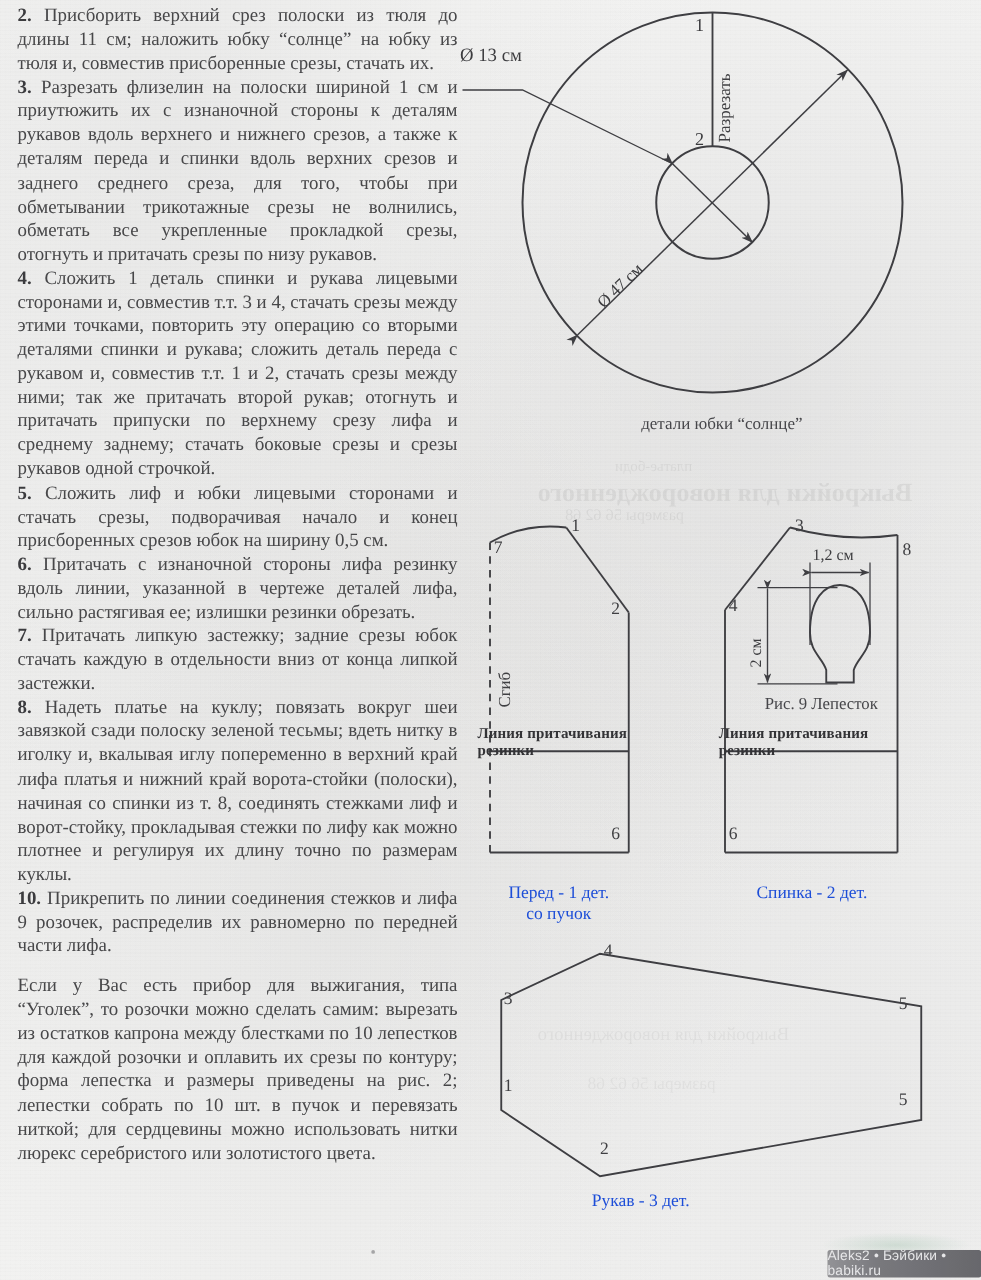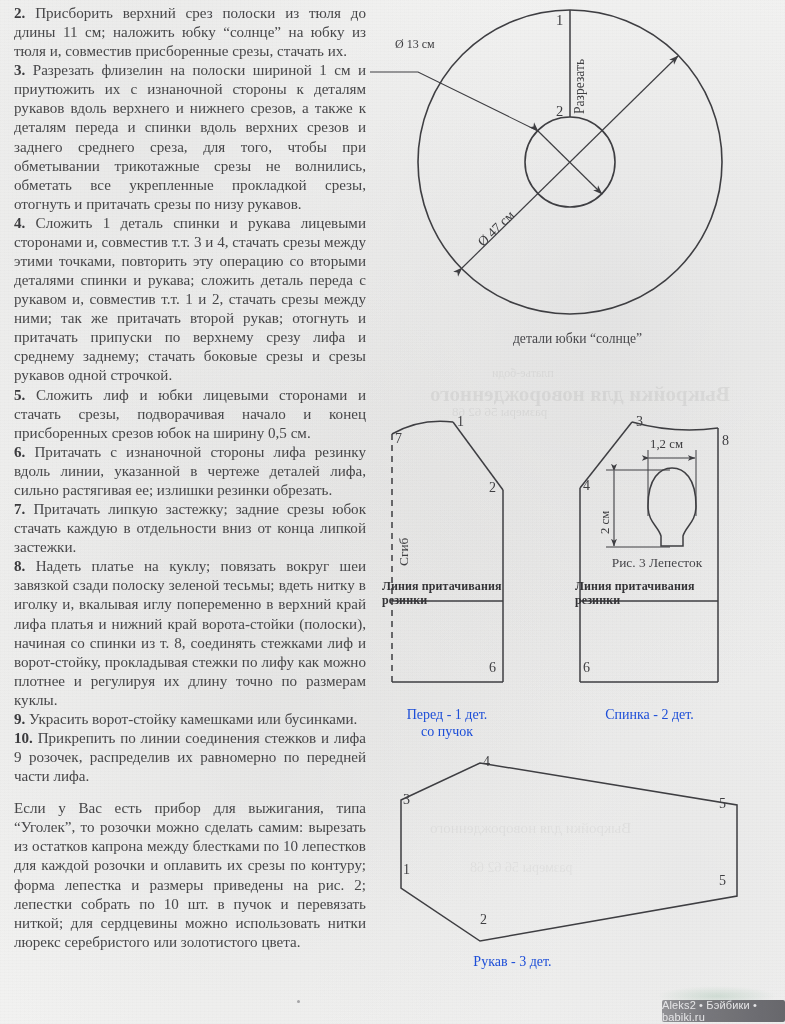--- a/index.html
+++ b/index.html
@@ -135,21 +135,20 @@
   <p><b>4.</b> <span>Сложить 1 деталь спинки и рукава лицевыми сторонами и, совместив т.т. 3 и 4, стачать срезы между этими точками, повторить эту операцию со вторыми деталями спинки и рукава; сложить деталь переда с рукавом и, совместив т.т. 1 и 2, стачать срезы между ними; так же притачать второй рукав; отогнуть и притачать припуски по верхнему срезу лифа и среднему заднему; стачать боковые срезы и срезы рукавов одной строчкой.</span></p>
 
   <p><b>5.</b> <span>Сложить лиф и юбки лицевыми сторонами и стачать срезы, подворачивая начало и конец присборенных срезов юбок на ширину 0,5 см.</span></p>
 
   <p><b>6.</b> <span>Притачать с изнаночной стороны лифа резинку вдоль линии, указанной в чертеже деталей лифа, сильно растягивая ее; излишки резинки обрезать.</span></p>
 
   <p><b>7.</b> <span>Притачать липкую застежку; задние срезы юбок стачать каждую в отдельности вниз от конца липкой застежки.</span></p>
 
   <p><b>8.</b> <span>Надеть платье на куклу; повязать вокруг шеи завязкой сзади полоску зеленой тесьмы; вдеть нитку в иголку и, вкалывая иглу попеременно в верхний край лифа платья и нижний край ворота-стойки (полоски), начиная со спинки из т. 8, соединять стежками лиф и ворот-стойку, прокладывая стежки по лифу как можно плотнее и регулируя их длину точно по размерам куклы.</span></p>
 
-  <p><b>9.</b> <span>Украсить ворот-стойку камешками или бусинками.</span></p>
 
   <p><b>10.</b> <span>Прикрепить по линии соединения стежков и лифа 9 розочек, распределив их равномерно по передней части лифа.</span></p>
 
   <div class="gap"></div>
 
   <p>Если у Вас есть прибор для выжигания, типа “Уголек”, то розочки можно сделать самим: вырезать из остатков капрона между блестками по 10 лепестков для каждой розочки и оплавить их срезы по контуру; форма лепестка и размеры приведены на рис. 2; лепестки собрать по 10 шт. в пучок и перевязать ниткой; для сердцевины можно использовать нитки люрекс серебристого или золотистого цвета.</p>
 </div>
 
 <div class="fig" id="fig1">
   <svg width="415" height="330" viewBox="0 0 415 330">
@@ -174,21 +173,21 @@
     <line x1="168" y1="131" x2="232" y2="194" stroke="#3e3e42" stroke-width="1.2" marker-start="url(#arrA)" marker-end="url(#arrB)"></line>
 
     <polyline points="-12,72 48,72 168,131" fill="none" stroke="#3e3e42" stroke-width="1.1"></polyline>
 
     <text x="113" y="247" font-family="Liberation Serif, serif" font-size="13.5" fill="#3b3b3e" transform="rotate(-44 113 247)">Ø 47 см</text>
 
     <text x="186" y="25" font-family="Liberation Serif, serif" font-size="14.5" fill="#3b3b3e">1</text>
     <text x="186" y="116" font-family="Liberation Serif, serif" font-size="14.5" fill="#3b3b3e">2</text>
   </svg>
 
-  <div class="dimtext" style="left:-2px;top:37px;font-size:12px;margin-left:27px;">Ø 13 см</div>
+  <div class="dimtext" style="left:-2px;top:37px;font-size:15px;">Ø 13 см</div>
 
   <div class="vtext" style="left:202px;top:32px;height:82px;font-size:13.6px;">Разрезать</div>
 </div>
 
 <div class="cap" id="fig1cap">
   <div>детали юбки “солнце”</div>
 </div>
 
 <div class="fig" id="fig-front">
   <svg width="200" height="280" viewBox="0 0 200 280">
@@ -259,21 +258,21 @@
 
   <div class="pat-num" style="left:66px;top:-6px;">3</div>
   <div class="pat-num" style="left:152px;top:13px;">8</div>
   <div class="pat-num" style="left:13px;top:58px;">4</div>
   <div class="pat-num" style="left:13px;top:240px;">6</div>
 
   
   <div class="dimtext" style="left:80px;top:17px;">1,2 см</div>
   <div class="dimtext vert" style="left:28px;top:62px;height:52px;">2 см</div>
 
-  <div class="cap" style="left:-8px;top:135px;width:190px;font-size:13.4px;">Рис. 3 Лепесток</div>
+  <div class="cap" style="left:-8px;top:135px;width:190px;font-size:13.4px;">Рис. 9 Лепесток</div>
 
   <div class="sewtext" style="left:5px;top:160px;width:148px;">
     <div>Линия притачивания</div>
     <div>резинки</div>
   </div>
 
   <div class="pat-label" style="left:-28px;top:286px;width:215px;">
     <div>Спинка - 2 дет.</div>
   </div>
 </div>

